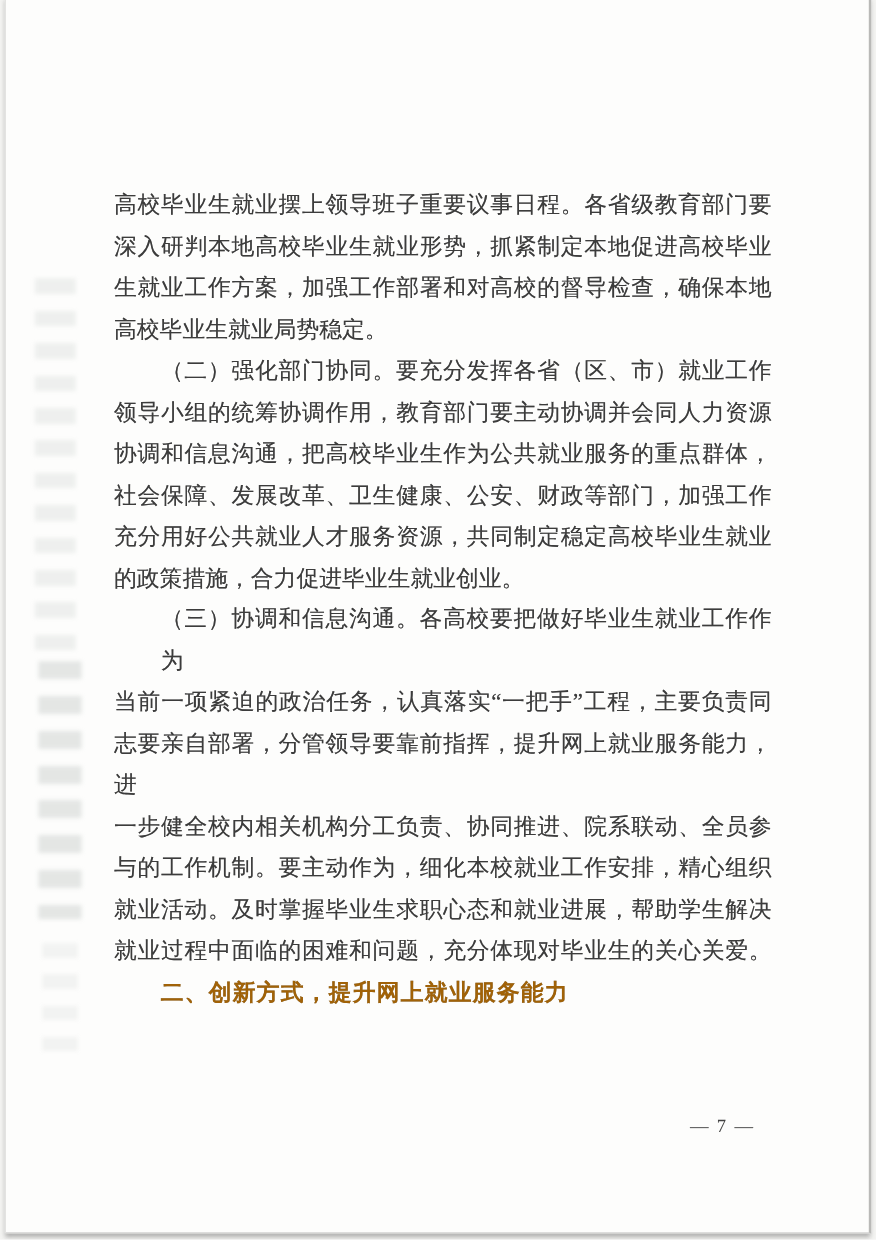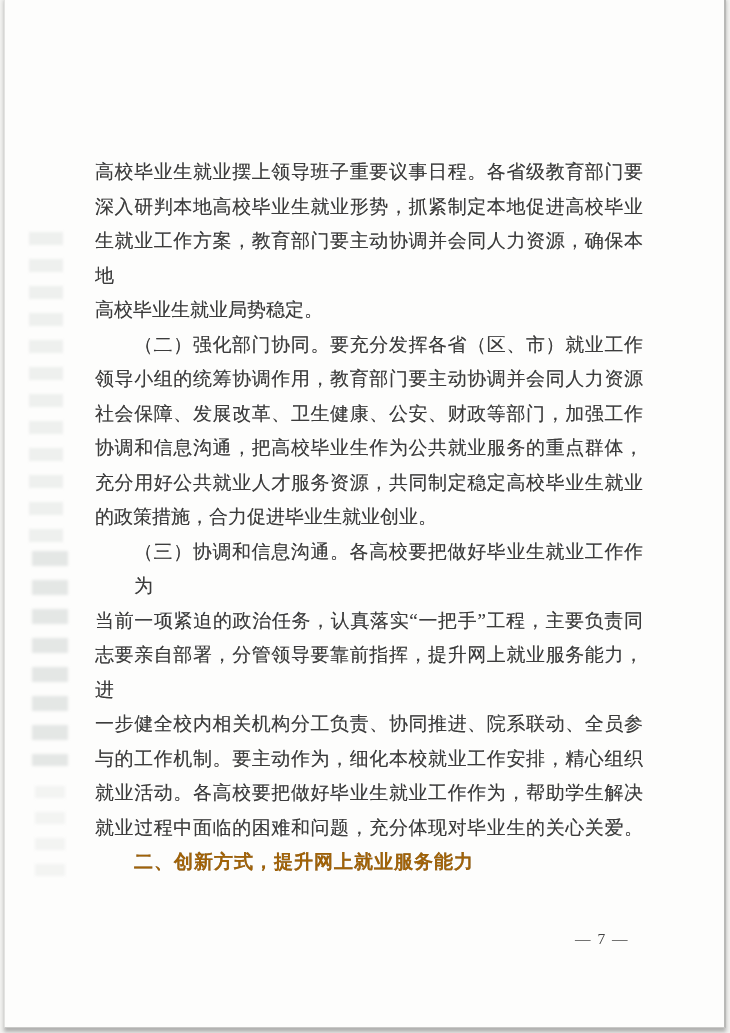--- a/index.html
+++ b/index.html
@@ -93,38 +93,38 @@
 <div class="scan-page">
   <div class="ghost ghost-1"></div>
   <div class="ghost ghost-2"></div>
   <div class="ghost ghost-3"></div>
 </div>
 
 <div class="text-block">
     <div class="paragraph body">
       <div class="line stretch">高校毕业生就业摆上领导班子重要议事日程。各省级教育部门要</div>
       <div class="line stretch">深入研判本地高校毕业生就业形势，抓紧制定本地促进高校毕业</div>
-      <div class="line stretch">生就业工作方案，教育部门要主动协调并会同人力资源，确保本地</div>
+      <div class="line stretch">生就业工作方案，加强工作部署和对高校的督导检查，确保本地</div>
       <div class="line">高校毕业生就业局势稳定。</div>
     </div>
     <div class="paragraph body">
       <div class="line stretch indent">（二）强化部门协同。要充分发挥各省（区、市）就业工作</div>
       <div class="line stretch">领导小组的统筹协调作用，教育部门要主动协调并会同人力资源</div>
+      <div class="line stretch">协调和信息沟通，把高校毕业生作为公共就业服务的重点群体，</div>
       <div class="line stretch">社会保障、发展改革、卫生健康、公安、财政等部门，加强工作</div>
-      <div class="line stretch">协调和信息沟通，把高校毕业生作为公共就业服务的重点群体，</div>
       <div class="line stretch">充分用好公共就业人才服务资源，共同制定稳定高校毕业生就业</div>
       <div class="line">的政策措施，合力促进毕业生就业创业。</div>
     </div>
     <div class="paragraph body">
       <div class="line stretch indent">（三）协调和信息沟通。各高校要把做好毕业生就业工作作为</div>
       <div class="line stretch">当前一项紧迫的政治任务，认真落实“一把手”工程，主要负责同</div>
       <div class="line stretch">志要亲自部署，分管领导要靠前指挥，提升网上就业服务能力，进</div>
       <div class="line stretch">一步健全校内相关机构分工负责、协同推进、院系联动、全员参</div>
       <div class="line stretch">与的工作机制。要主动作为，细化本校就业工作安排，精心组织</div>
-      <div class="line stretch">就业活动。各高校要把做好毕业生就业工作作为，帮助学生解决</div>
+      <div class="line stretch">就业活动。及时掌握毕业生求职心态和就业进展，帮助学生解决</div>
       <div class="line stretch">就业过程中面临的困难和问题，充分体现对毕业生的关心关爱。</div>
     </div>
     <div class="paragraph heading">
       <div class="line indent">二、创新方式，提升网上就业服务能力</div>
     </div>
   </div>
 
 <div class="page-number">— 7 —</div>
 
 </body></html>

